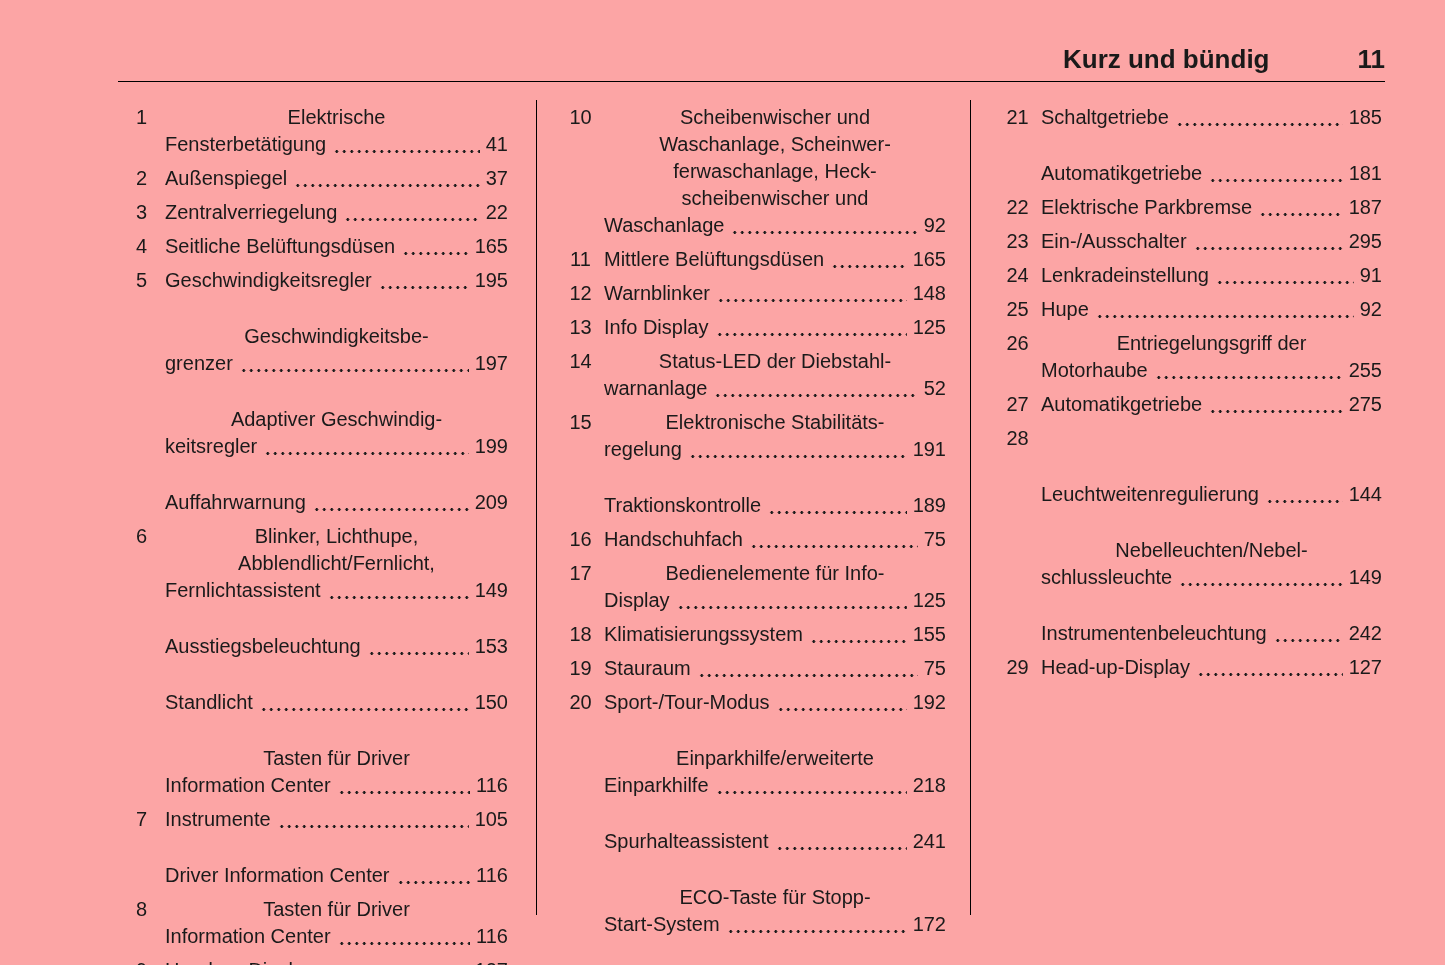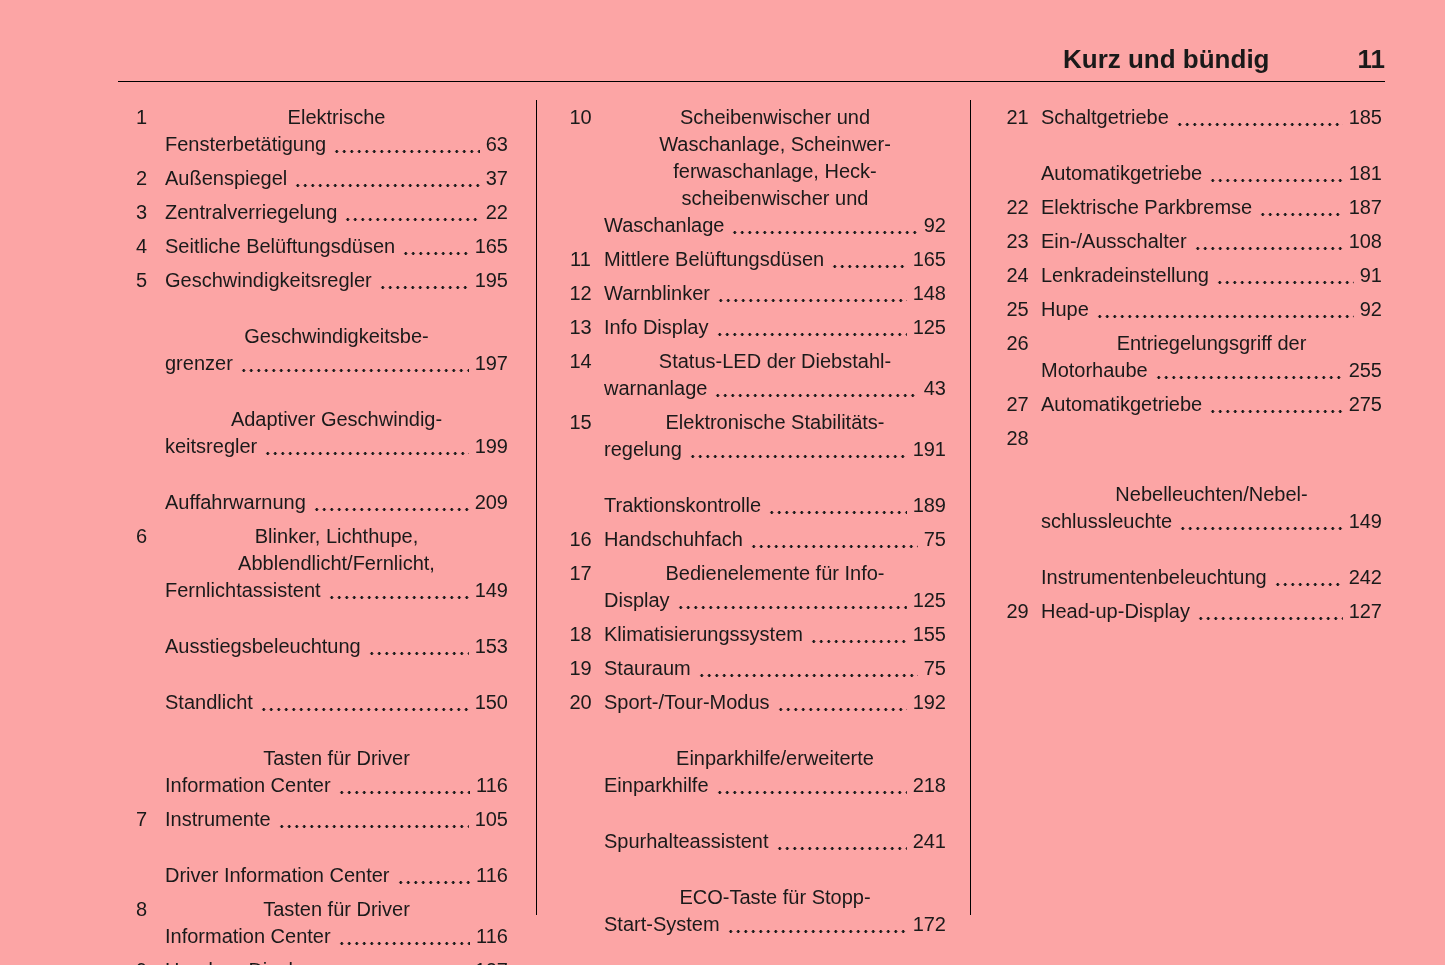--- a/index.html
+++ b/index.html
@@ -99,21 +99,21 @@
     <span>11</span>
   </div>
 
   <div class="rule"></div>
 
   <div class="col col1">
       <div class="entry">
         <div class="num">1</div>
         <div class="body">
           <div class="tline">Elektrische</div>
-          <div class="tline last"><span class="t">Fensterbetätigung</span><span class="leader"></span><span class="pageno">63</span></div>
+          <div class="tline last"><span class="t">Fensterbetätigung</span><span class="leader"></span><span class="pageno">41</span></div>
         </div>
       </div>
       <div class="entry">
         <div class="num">2</div>
         <div class="body">
           <div class="tline last"><span class="t">Außenspiegel</span><span class="leader"></span><span class="pageno">37</span></div>
         </div>
       </div>
       <div class="entry">
         <div class="num">3</div>
@@ -233,21 +233,21 @@
       <div class="entry">
         <div class="num">13</div>
         <div class="body">
           <div class="tline last"><span class="t">Info Display</span><span class="leader"></span><span class="pageno">125</span></div>
         </div>
       </div>
       <div class="entry">
         <div class="num">14</div>
         <div class="body">
           <div class="tline">Status-LED der Diebstahl-</div>
-          <div class="tline last"><span class="t">warnanlage</span><span class="leader"></span><span class="pageno">43</span></div>
+          <div class="tline last"><span class="t">warnanlage</span><span class="leader"></span><span class="pageno">52</span></div>
         </div>
       </div>
       <div class="entry">
         <div class="num">15</div>
         <div class="body">
           <div class="tline">Elektronische Stabilitäts-</div>
           <div class="tline last"><span class="t">regelung</span><span class="leader"></span><span class="pageno">191</span></div>
         </div>
       </div>
       <div class="entry sub">
@@ -324,21 +324,21 @@
       </div>
       <div class="entry">
         <div class="num">22</div>
         <div class="body">
           <div class="tline last"><span class="t">Elektrische Parkbremse</span><span class="leader"></span><span class="pageno">187</span></div>
         </div>
       </div>
       <div class="entry">
         <div class="num">23</div>
         <div class="body">
-          <div class="tline last"><span class="t">Ein-/Ausschalter</span><span class="leader"></span><span class="pageno">108</span></div>
+          <div class="tline last"><span class="t">Ein-/Ausschalter</span><span class="leader"></span><span class="pageno">295</span></div>
         </div>
       </div>
       <div class="entry">
         <div class="num">24</div>
         <div class="body">
           <div class="tline last"><span class="t">Lenkradeinstellung</span><span class="leader"></span><span class="pageno">91</span></div>
         </div>
       </div>
       <div class="entry">
         <div class="num">25</div>
@@ -358,20 +358,26 @@
         <div class="body">
           <div class="tline last"><span class="t">Automatikgetriebe</span><span class="leader"></span><span class="pageno">275</span></div>
         </div>
       </div>
       <div class="entry">
         <div class="num">28</div>
       </div>
       <div class="entry sub">
         <div class="num"></div>
         <div class="body">
+          <div class="tline last"><span class="t">Leuchtweitenregulierung</span><span class="leader"></span><span class="pageno">144</span></div>
+        </div>
+      </div>
+      <div class="entry sub">
+        <div class="num"></div>
+        <div class="body">
           <div class="tline">Nebelleuchten/Nebel-</div>
           <div class="tline last"><span class="t">schlussleuchte</span><span class="leader"></span><span class="pageno">149</span></div>
         </div>
       </div>
       <div class="entry sub">
         <div class="num"></div>
         <div class="body">
           <div class="tline last"><span class="t">Instrumentenbeleuchtung</span><span class="leader"></span><span class="pageno">242</span></div>
         </div>
       </div>

